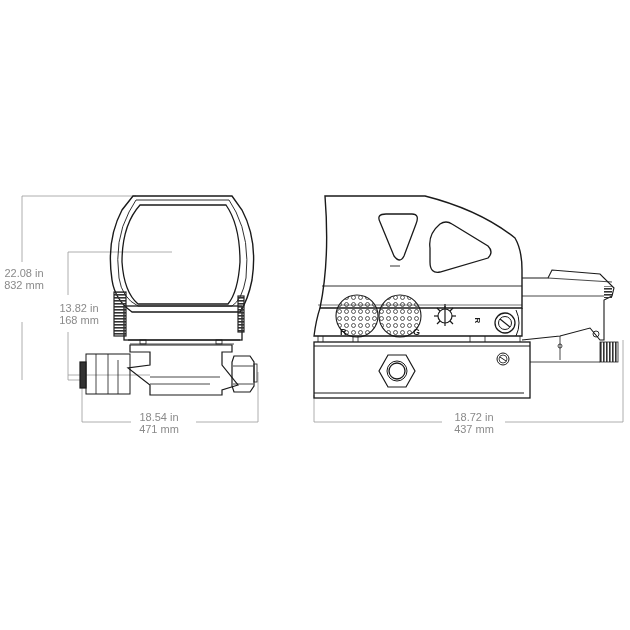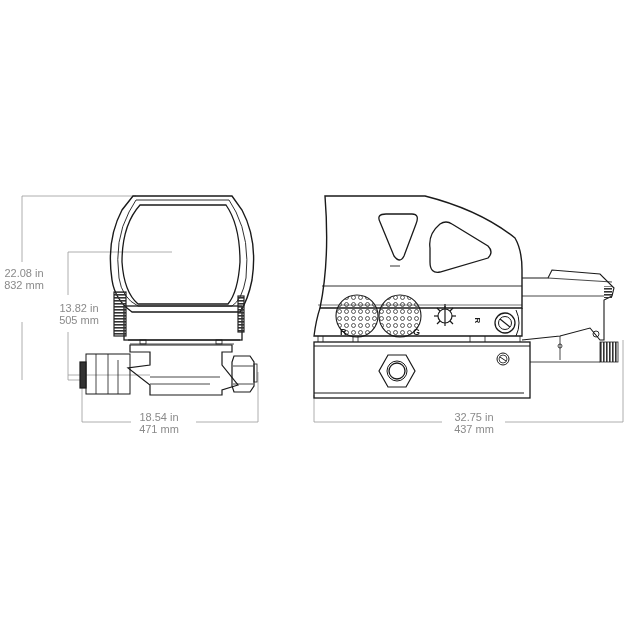--- a/index.html
+++ b/index.html
@@ -150,26 +150,26 @@
     </g>
   </g>
 </svg>
 
 <div class="dim-label" style="left:2px; top:267px; width:44px;">
   <div>22.08 in</div>
   <div>832 mm</div>
 </div>
 <div class="dim-label" style="left:55px; top:302px; width:48px;">
   <div>13.82 in</div>
-  <div>505 mm</div>
+  <div>168 mm</div>
 </div>
 <div class="dim-label" style="left:131px; top:411px; width:56px;">
   <div>18.54 in</div>
   <div>471 mm</div>
 </div>
 <div class="dim-label" style="left:444px; top:411px; width:60px;">
-  <div>32.75 in</div>
+  <div>18.72 in</div>
   <div>437 mm</div>
 </div>
 
 <div style="position:absolute; left:340px; top:327px; font-size:9px; font-weight:bold; color:#1a1a1a;">R</div>
 <div style="position:absolute; left:413px; top:327px; font-size:9px; font-weight:bold; color:#1a1a1a;">G</div>
 <div style="position:absolute; left:475px; top:316px; font-size:8px; font-weight:bold; color:#1a1a1a; transform:rotate(90deg);">R</div>
 
 </body></html>

